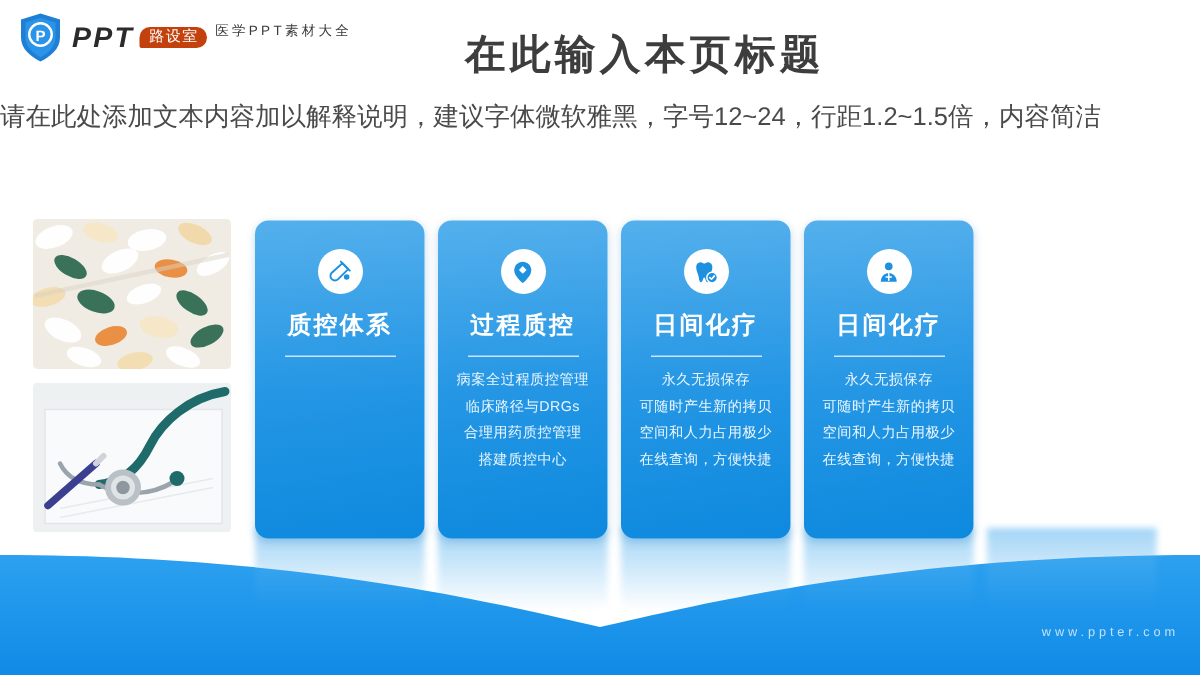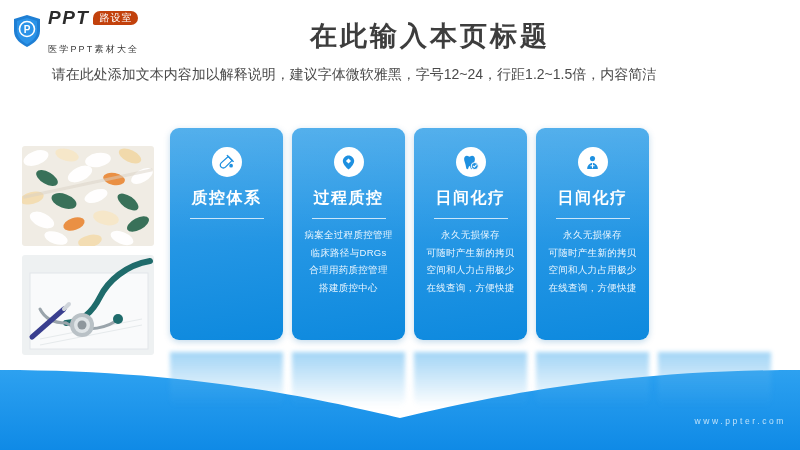--- a/index.html
+++ b/index.html
@@ -28,21 +28,21 @@
     border-radius:0 0 8px 8px;
     filter:blur(2px);
   }
 
   
   .logo{
     position:absolute; left:12px; top:8px;
     display:flex; align-items:center; gap:6px;
   }
   .logo-shield{ width:30px; height:34px; flex:none; }
-  .logo-text{ display:flex; flex-direction:column; gap:18px; }
+  .logo-text{ display:flex; flex-direction:row; gap:5px; }
   .logo-row1{ display:flex; align-items:center; gap:4px; }
   .logo-ppt{
     font-size:19px; font-weight:bold; color:#2b2b2b;
     letter-spacing:1.5px; font-style:italic; line-height:1;
   }
   .logo-badge{
     background:#c2410c; color:#fff; font-size:10px;
     padding:2px 6px; border-radius:8px 8px 8px 2px;
     letter-spacing:1px; line-height:1; white-space:nowrap;
   }
@@ -51,35 +51,35 @@
     line-height:1; white-space:nowrap;
   }
 
   
   .page-title{
     position:absolute; top:18px; left:0; width:800px; text-align:center;
     font-size:27px; font-weight:bold; color:#3d3d3d; letter-spacing:3px;margin-left:30px;
   }
   .subtitle{
     position:absolute; top:62px; left:0; width:708px; text-align:center;
-    font-size:14px; color:#4a4a4a; line-height:1.85;
+    font-size:17px; color:#4a4a4a; line-height:1.85;
   }
   .subtitle div{ white-space:nowrap; }
 
   
   .photos{
     position:absolute; left:22px; top:146px;
     width:132px; display:flex; flex-direction:column; gap:9px;
   }
   .photo{ width:132px; height:100px; border-radius:3px; overflow:hidden; position:relative; }
   .photo svg{ display:block; width:100%; height:100%; }
 
   
   .cards{
-    position:absolute; left:170px; top:128px;
+    position:absolute; left:170px; top:147px;
     display:flex; gap:9px;
   }
   .card{
     width:113px; height:212px;
     border-radius:9px;
     background:linear-gradient(172deg,#41a7ea 0%,#2b9ae6 38%,#0d89de 100%);
     box-shadow:0 2px 6px rgba(20,110,180,.25);
     display:flex; flex-direction:column; align-items:center;
     padding-top:19px;
     position:relative; overflow:hidden;

